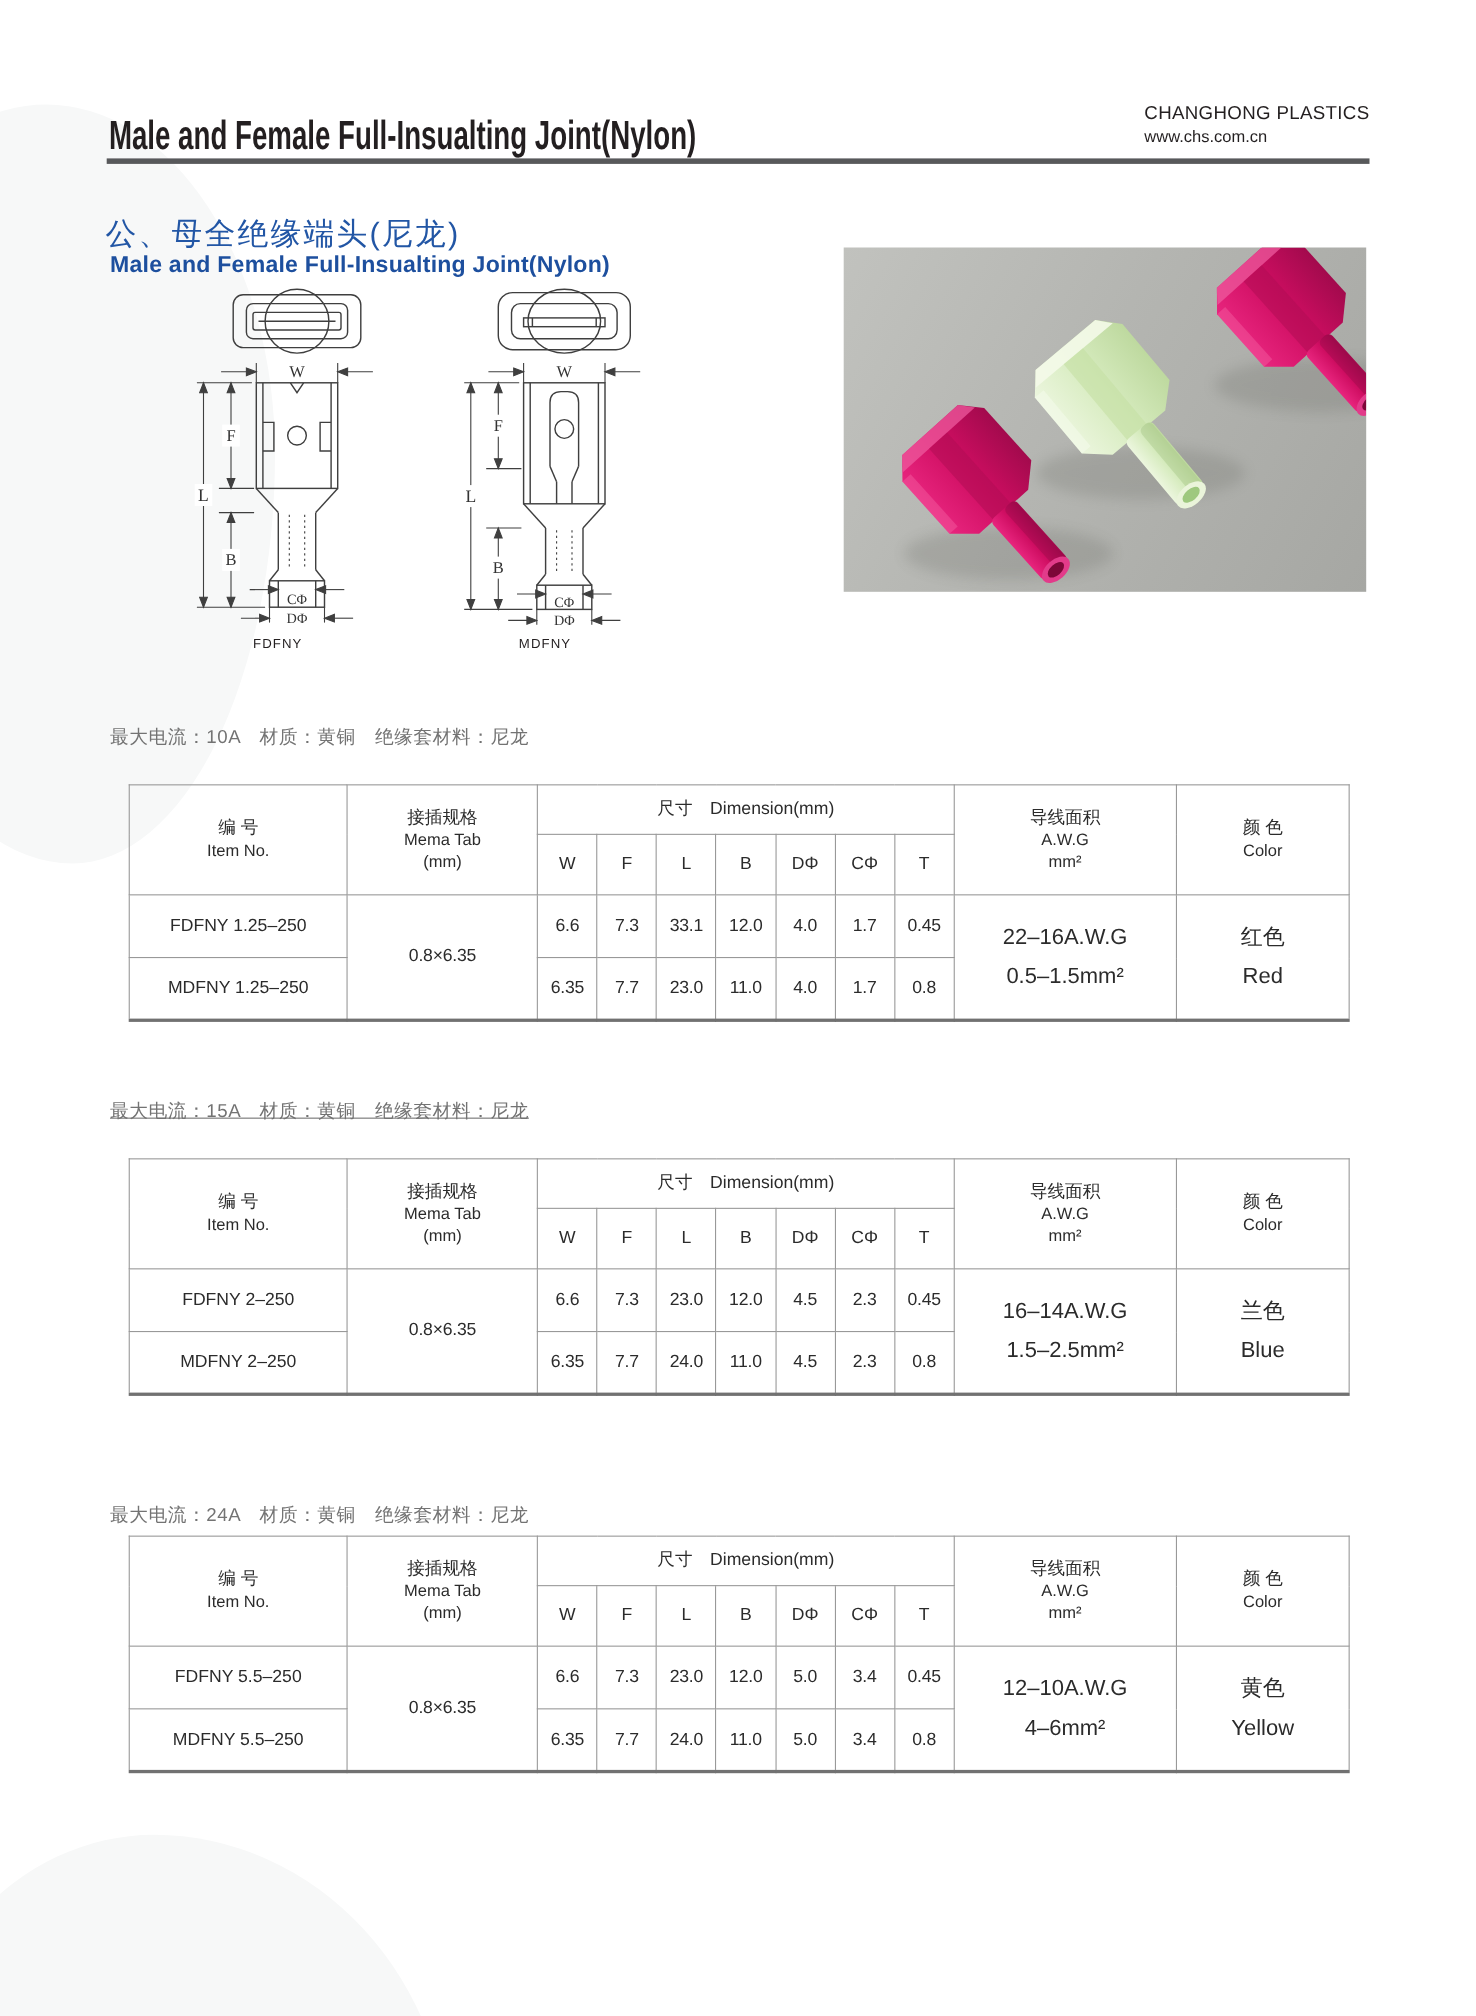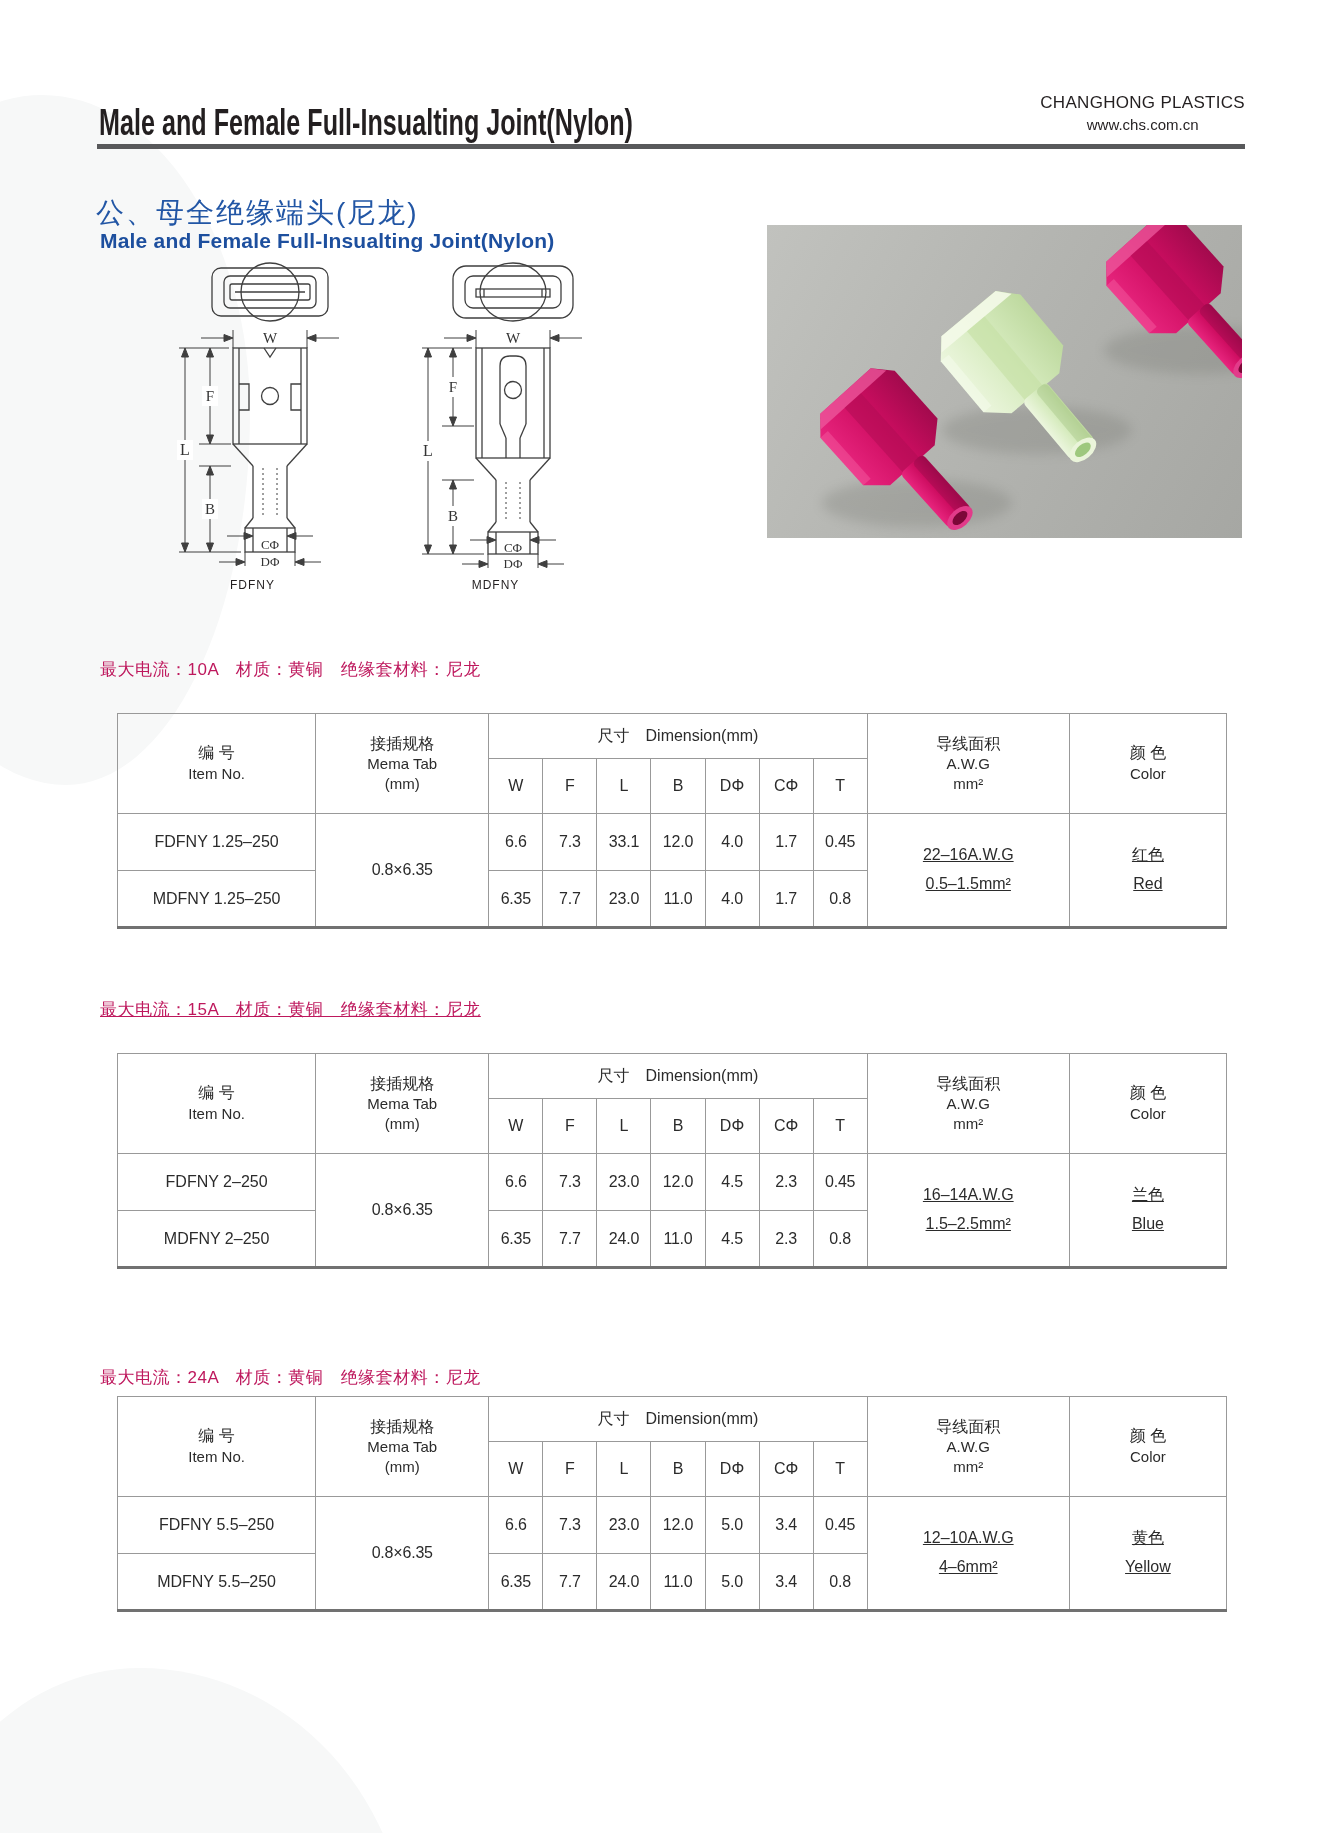--- a/index.html
+++ b/index.html
@@ -8,48 +8,48 @@
     background:#ffffff;font-family:"Liberation Sans",sans-serif;color:#231f20;
   }
   .abs{position:absolute;}
   
   .wm{position:absolute;background:#f7f8f8;}
   .wm1{left:-150px;top:95px;width:400px;height:690px;border-radius:48% 52% 46% 54% / 40% 46% 54% 60%;}
   .wm2{left:-90px;top:1668px;width:500px;height:420px;border-radius:46% 54% 0 0 / 62% 70% 0 0;}
   
   .h-title{left:99px;top:102px;font-size:37px;font-weight:bold;color:#231f20;
     transform:scaleX(.68);transform-origin:left top;white-space:nowrap;letter-spacing:0px;}
-  .company{right:97px;top:93px;text-align:center;color:#231f20;}
+  .company{right:97px;top:93px;text-align:left;color:#231f20;}
   .company .name{font-size:17px;letter-spacing:.3px;}
   .company .url{font-size:15px;margin-top:3px;}
   .rule{left:97px;top:144px;width:1148px;height:5px;background:#58595b;}
   
   .p-zh{left:96px;top:194px;font-size:28px;color:#2256a5;letter-spacing:2px;}
   .p-en{left:100px;top:229px;font-size:21px;font-weight:bold;color:#1d4f9e;letter-spacing:.2px;}
   
   .diag{position:absolute;top:256px;}
   .diag-label{position:absolute;top:578px;text-align:center;font-size:12px;letter-spacing:1px;color:#231f20;}
   .dl-left{left:155px;width:195px;}
   .dl-right{left:398px;width:195px;}
   
   .photo{left:767px;top:225px;width:475px;height:313px;overflow:hidden;
     background:linear-gradient(118deg,#c1c2be 0%,#b4b5b1 45%,#a6a7a3 100%);}
   
-  .sec-label{position:absolute;left:100px;font-size:17px;color:#be185d;letter-spacing:.5px;}
+  .sec-label{position:absolute;left:100px;font-size:17px;color:#737373;letter-spacing:.5px;}
   .dtable{position:absolute;left:117px;width:1110px;border-collapse:collapse;table-layout:fixed;
     border:1px solid #999999;border-bottom:3px solid #717171;}
   .dtable td{border:1px solid #999999;text-align:center;vertical-align:middle;
     color:#2b2b2b;padding:0;font-size:16px;}
   .hr1{height:45px;}
   .hr2{height:55px;}
   .drow{height:57px;}
   .zh{font-size:16px;line-height:1.3;}
   .en{font-size:15px;line-height:1.3;}
   .num{font-size:16.5px;letter-spacing:-.2px;}
-  .two-line{line-height:1.8;font-size:16px;text-decoration:underline;}
+  .two-line{line-height:1.8;font-size:20px;}
   svg text{font-family:"Liberation Serif",serif;fill:#333333;}
 </style>
 </head>
 <body>
 
 <div class="wm wm1"></div>
 <div class="wm wm2"></div>
 
 <div class="abs h-title">Male and Female Full-Insualting Joint(Nylon)</div>
 <div class="abs company">

